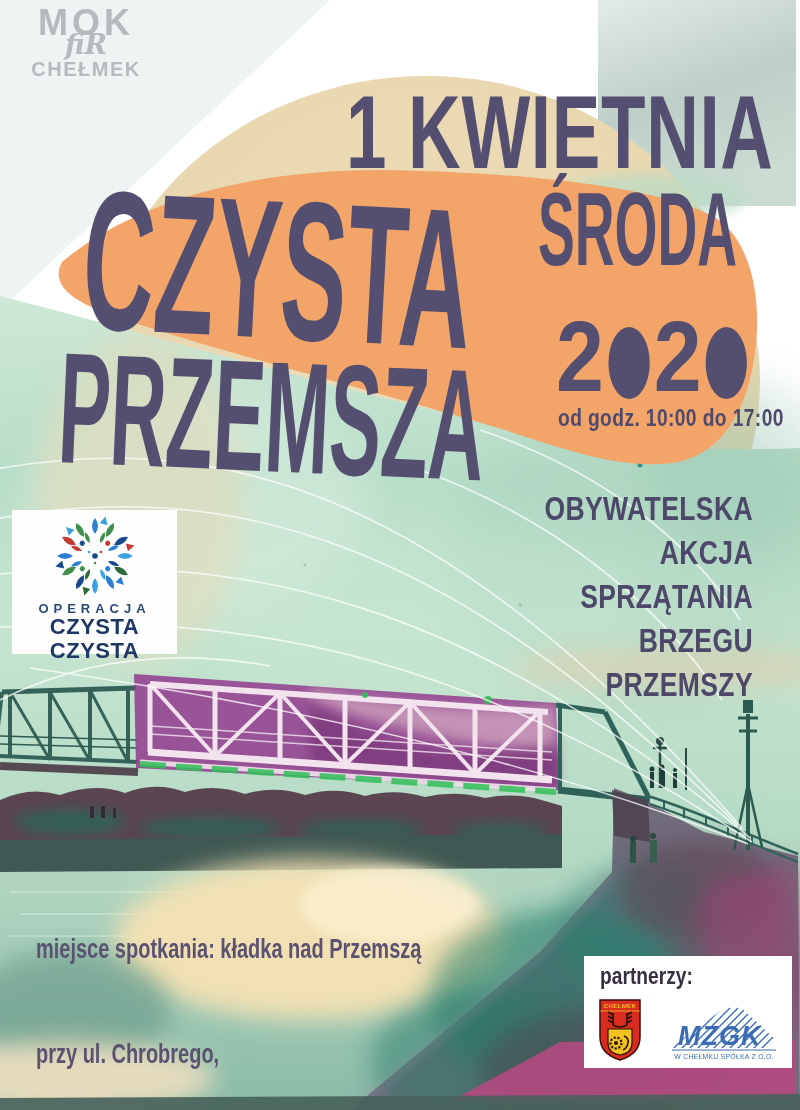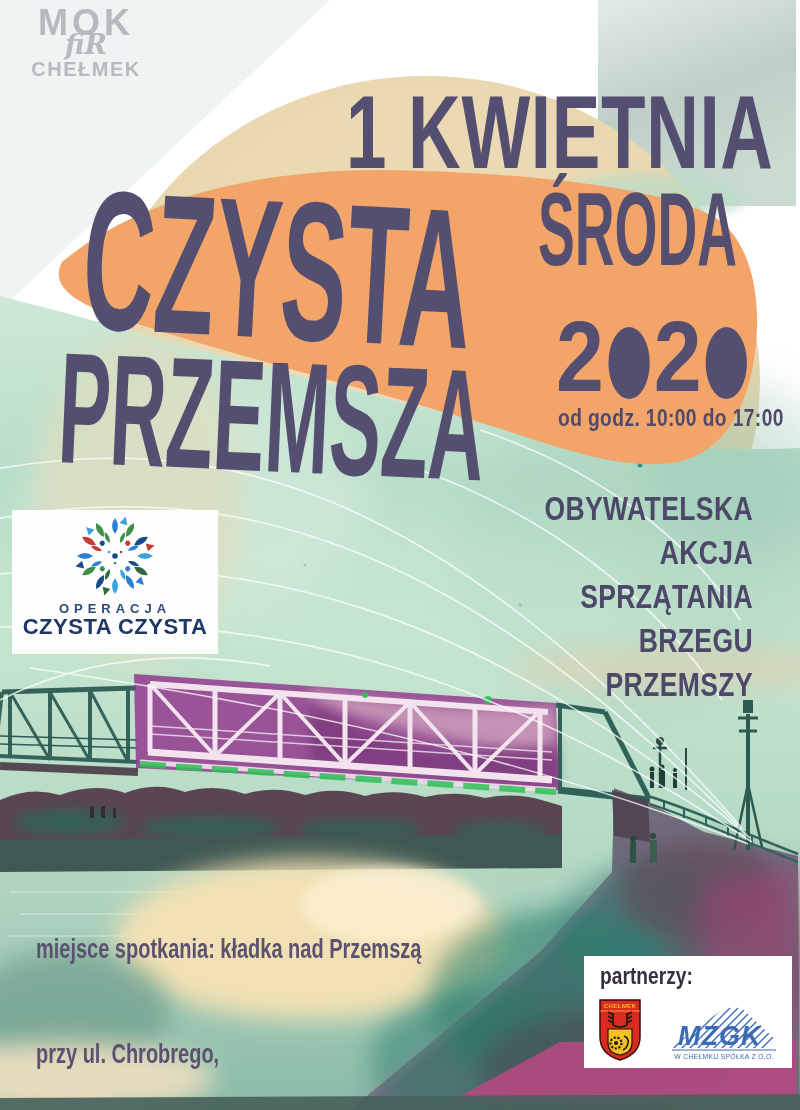--- a/index.html
+++ b/index.html
@@ -30,21 +30,21 @@
         margin:21px 5px 0 5px;vertical-align:top;}
   .zero span{font-size:0;}
 
   .hours{left:558px;top:404px;font-size:24px;font-weight:bold;color:#4f4a6b;letter-spacing:.5px;
          transform:scaleX(.8);transform-origin:0 0;white-space:nowrap;}
 
   .campaign{right:47px;top:486px;width:380px;text-align:right;font-size:34px;font-weight:bold;
             color:#4d4769;line-height:44px;letter-spacing:.5px;
             transform:scaleX(.78);transform-origin:100% 0;z-index:10;}
 
-  .oper-box{left:12px;top:510px;width:206px;height:144px;background:#fefefe;text-align:center;z-index:9;}
+  .oper-box{left:12px;top:510px;width:165px;height:144px;background:#fefefe;text-align:center;z-index:9;}
   .oper-top{font-size:13px;font-weight:bold;letter-spacing:5px;color:#2c4a73;line-height:1;}
   .oper-bottom{font-size:22px;font-weight:900;letter-spacing:.5px;color:#1e3766;line-height:1.1;}
 
   .info{left:36px;top:862px;font-size:27px;font-weight:bold;color:#5a5270;line-height:35px;
         transform:scaleX(.74);transform-origin:0 0;white-space:pre;z-index:10;}
 
   .partners{left:584px;top:956px;width:208px;height:112px;background:#ffffff;z-index:9;}
   .partners-label{position:absolute;left:16px;top:6px;font-size:24px;font-weight:bold;color:#372f3f;
                   transform:scaleX(.8);transform-origin:0 0;white-space:nowrap;}
   .crest{position:absolute;left:13px;top:42px;}

